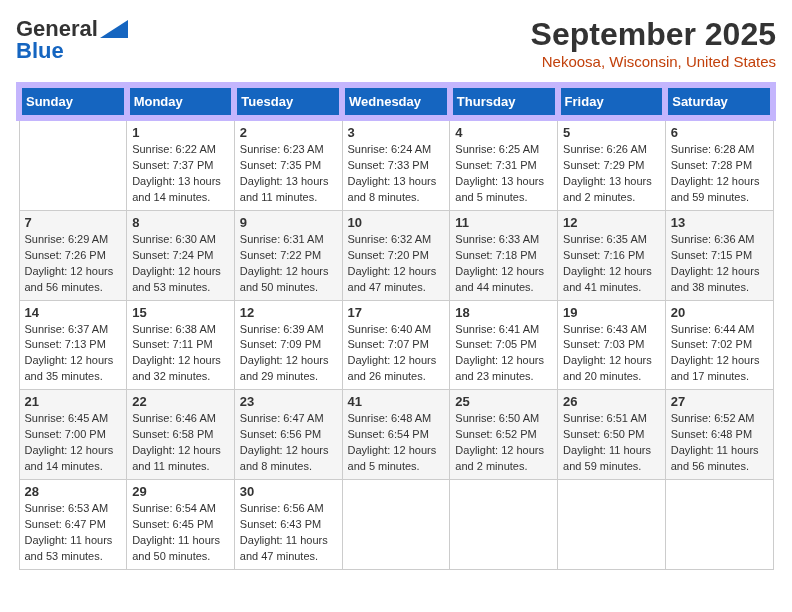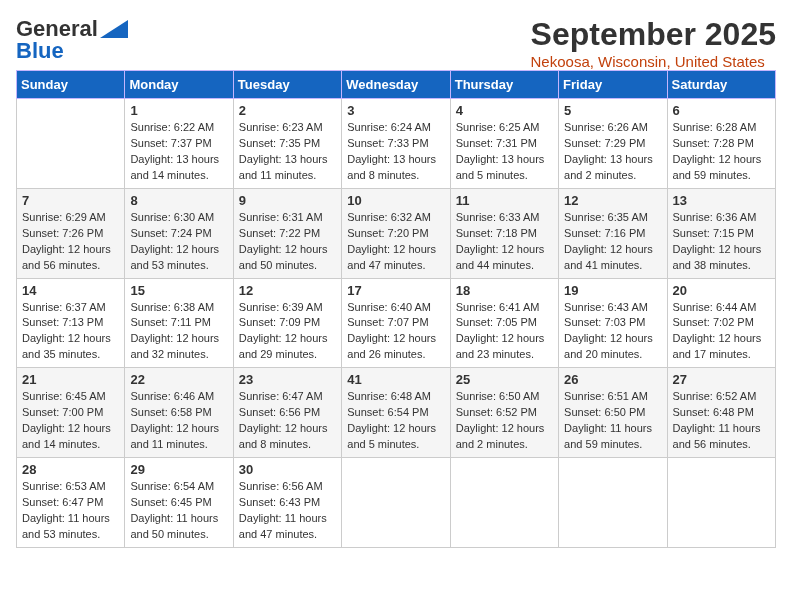--- a/index.html
+++ b/index.html
@@ -7,31 +7,33 @@
       font-family: Arial, sans-serif;
       background: #fff;
       width: 792px;
       min-height: 612px;
       padding: 16px;
     }
     .header {
       display: flex;
       justify-content: space-between;
       align-items: flex-start;
+      margin-bottom: 12px;
     }
     .logo {
       display: flex;
       flex-direction: column;
       align-items: flex-start;
     }
     .logo-row {
       display: flex;
       align-items: center;
     }
     .title-block {
+      text-align: right;
     }
     .month-title {
       font-size: 32px;
       font-weight: bold;
       color: #333;
     }
     .location {
       font-size: 15px;
       color: #c2410c;
     }
@@ -40,21 +42,21 @@
       border-collapse: collapse;
       border: 1px solid #ccc;
     }
     .calendar th {
       background: #1565c0;
       color: #fff;
       font-size: 13px;
       font-weight: bold;
       padding: 6px 4px;
       text-align: left;
-      border: 1px solid #c4b5fd;
+      border: 6px solid #c4b5fd;
     }
     .calendar td {
       border: 1px solid #ccc;
       vertical-align: top;
       padding: 4px 5px;
       font-size: 11px;
       color: #333;
       min-height: 80px;
       width: 108px;
     }

